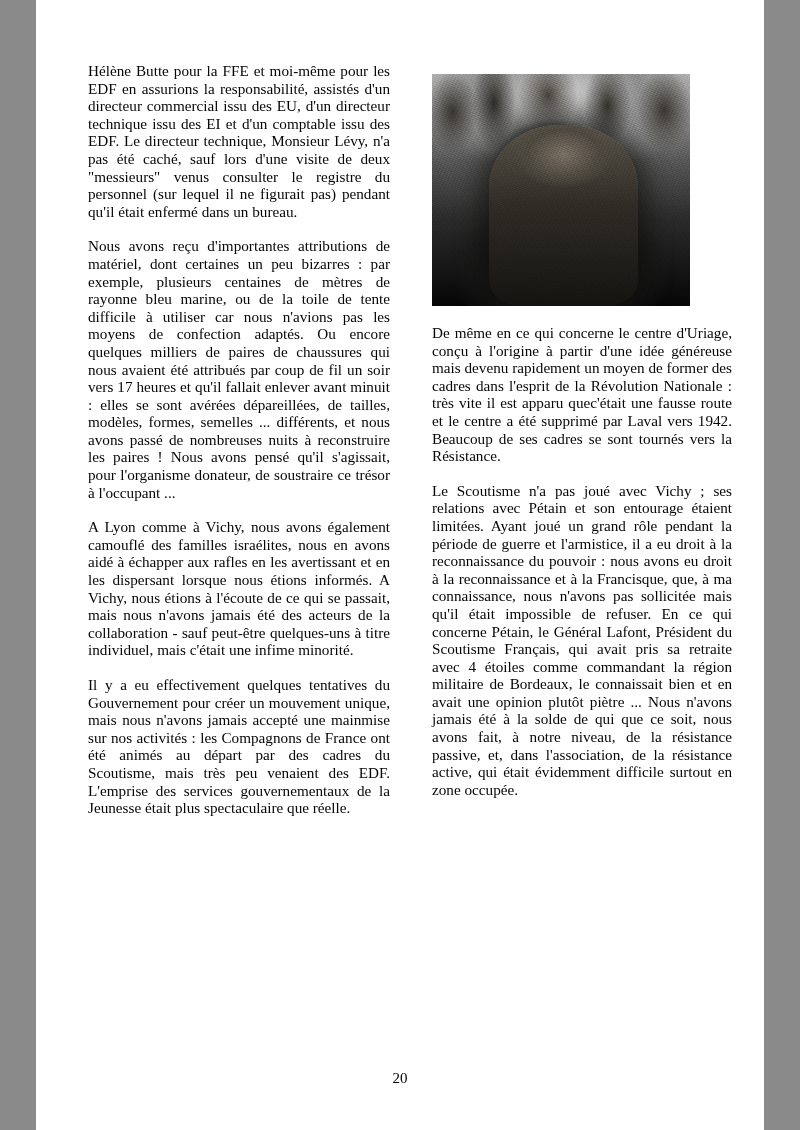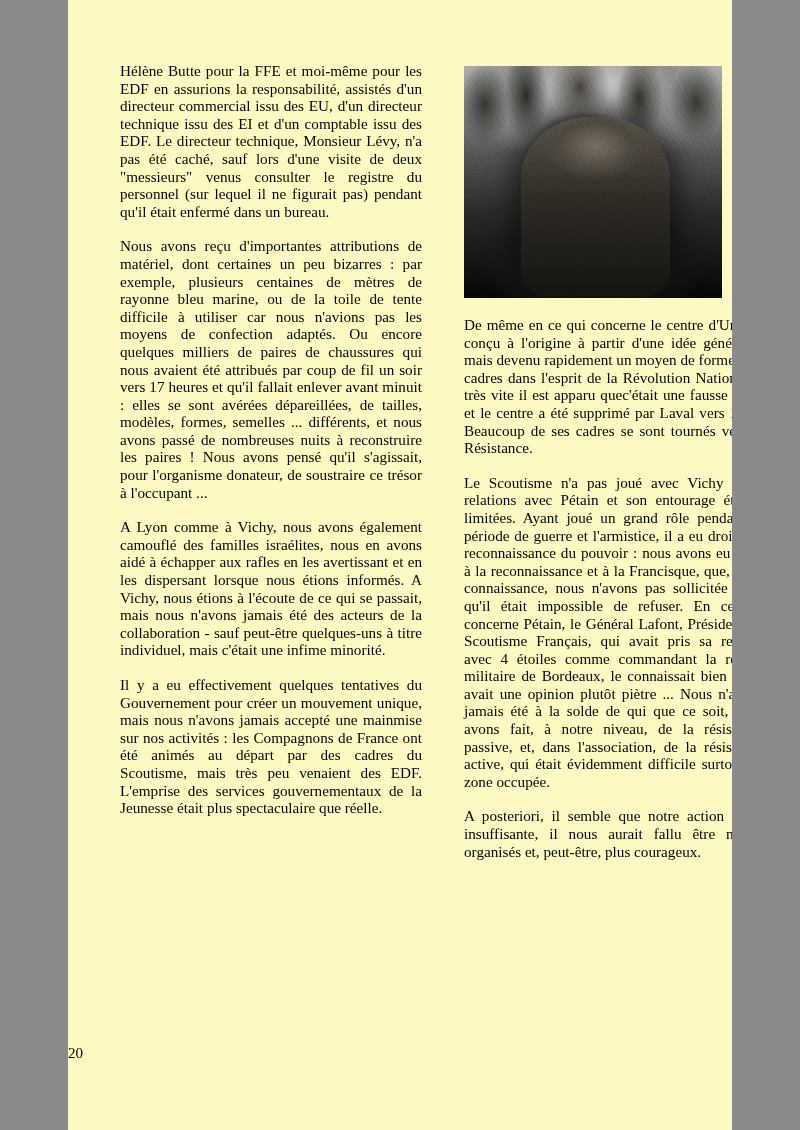--- a/index.html
+++ b/index.html
@@ -5,44 +5,44 @@
   html, body {
     margin: 0;
     padding: 0;
     background: #8a8a8a;
   }
   body {
     font-family: "Liberation Serif", serif;
   }
   .page {
     position: relative;
-    width: 664px;
+    width: 728px;
     height: 1130px;
-    background: #fef9c3;
+    background: #ffffff;
     margin: 0 auto;
     overflow: hidden;
     box-sizing: border-box;
   }
   .content {
     position: absolute;
     left: 52px;
     top: 62px;
     width: 700px;
     height: 900px;
   }
   .col-left {
     position: absolute;
     left: 0;
     top: 0;
     width: 302px;
   }
   .col-right {
     position: absolute;
     left: 344px;
-    top: 4px;
+    top: 12px;
     width: 300px;
   }
   p.para {
     margin: 0 0 17px 0;
     font-size: 15.2px;
     line-height: 17.6px;
     text-align: justify;
     color: #050505;
     hyphens: none;
   }
@@ -93,21 +93,22 @@
     border-radius: 46% 46% 22% 22% / 34% 34% 14% 14%;
     background:
       radial-gradient(ellipse 40% 22% at 50% 16%, #7a7065 0%, #4e4940 60%, rgba(78,73,64,0) 85%),
       linear-gradient(180deg, #5b5449 0%, #2f2c26 45%, #141310 100%);
     box-shadow: 0 0 22px 10px rgba(10,9,7,0.55);
   }
   .page-number {
     position: absolute;
     left: 0;
     right: 0;
-    top: 1045px;
+    top: 1070px;
+    text-align: center;
     font-size: 15px;
     color: #050505;
   }
 </style>
 </head>
 <body>
 
 <div class="page">
 
   <div class="content">
@@ -121,20 +122,19 @@
 
     <div class="col-right">
       <div class="photo-wrap">
         <div class="photo"></div>
         <div class="photo-trees"></div>
         <div class="photo-figure"></div>
         <div class="photo-grain"></div>
       </div>
       <p class="para">De même en ce qui concerne le centre d'Uriage, conçu à l'origine à partir d'une idée généreuse mais devenu rapidement un moyen de former des cadres dans l'esprit de la Révolution Nationale : très vite il est apparu quec'était une fausse route et le centre a été supprimé par Laval vers 1942. Beaucoup de ses cadres se sont tournés vers la Résistance.</p>
       <p class="para">Le Scoutisme n'a pas joué avec Vichy ; ses relations avec Pétain et son entourage étaient limitées. Ayant joué un grand rôle pendant la période de guerre et l'armistice, il a eu droit à la reconnaissance du pouvoir : nous avons eu droit à la reconnaissance et à la Francisque, que, à ma connaissance, nous n'avons pas sollicitée mais qu'il était impossible de refuser. En ce qui concerne Pétain, le Général Lafont, Président du Scoutisme Français, qui avait pris sa retraite avec 4 étoiles comme commandant la région militaire de Bordeaux, le connaissait bien et en avait une opinion plutôt piètre ... Nous n'avons jamais été à la solde de qui que ce soit, nous avons fait, à notre niveau, de la résistance passive, et, dans l'association, de la résistance active, qui était évidemment difficile surtout en zone occupée.</p>
-      <p class="para">A posteriori, il semble que notre action a été insuffisante, il nous aurait fallu être mieux organisés et, peut-être, plus courageux.</p>
     </div>
 
   </div>
 
   <div class="page-number">20</div>
 
 </div>
 
 </body></html>

